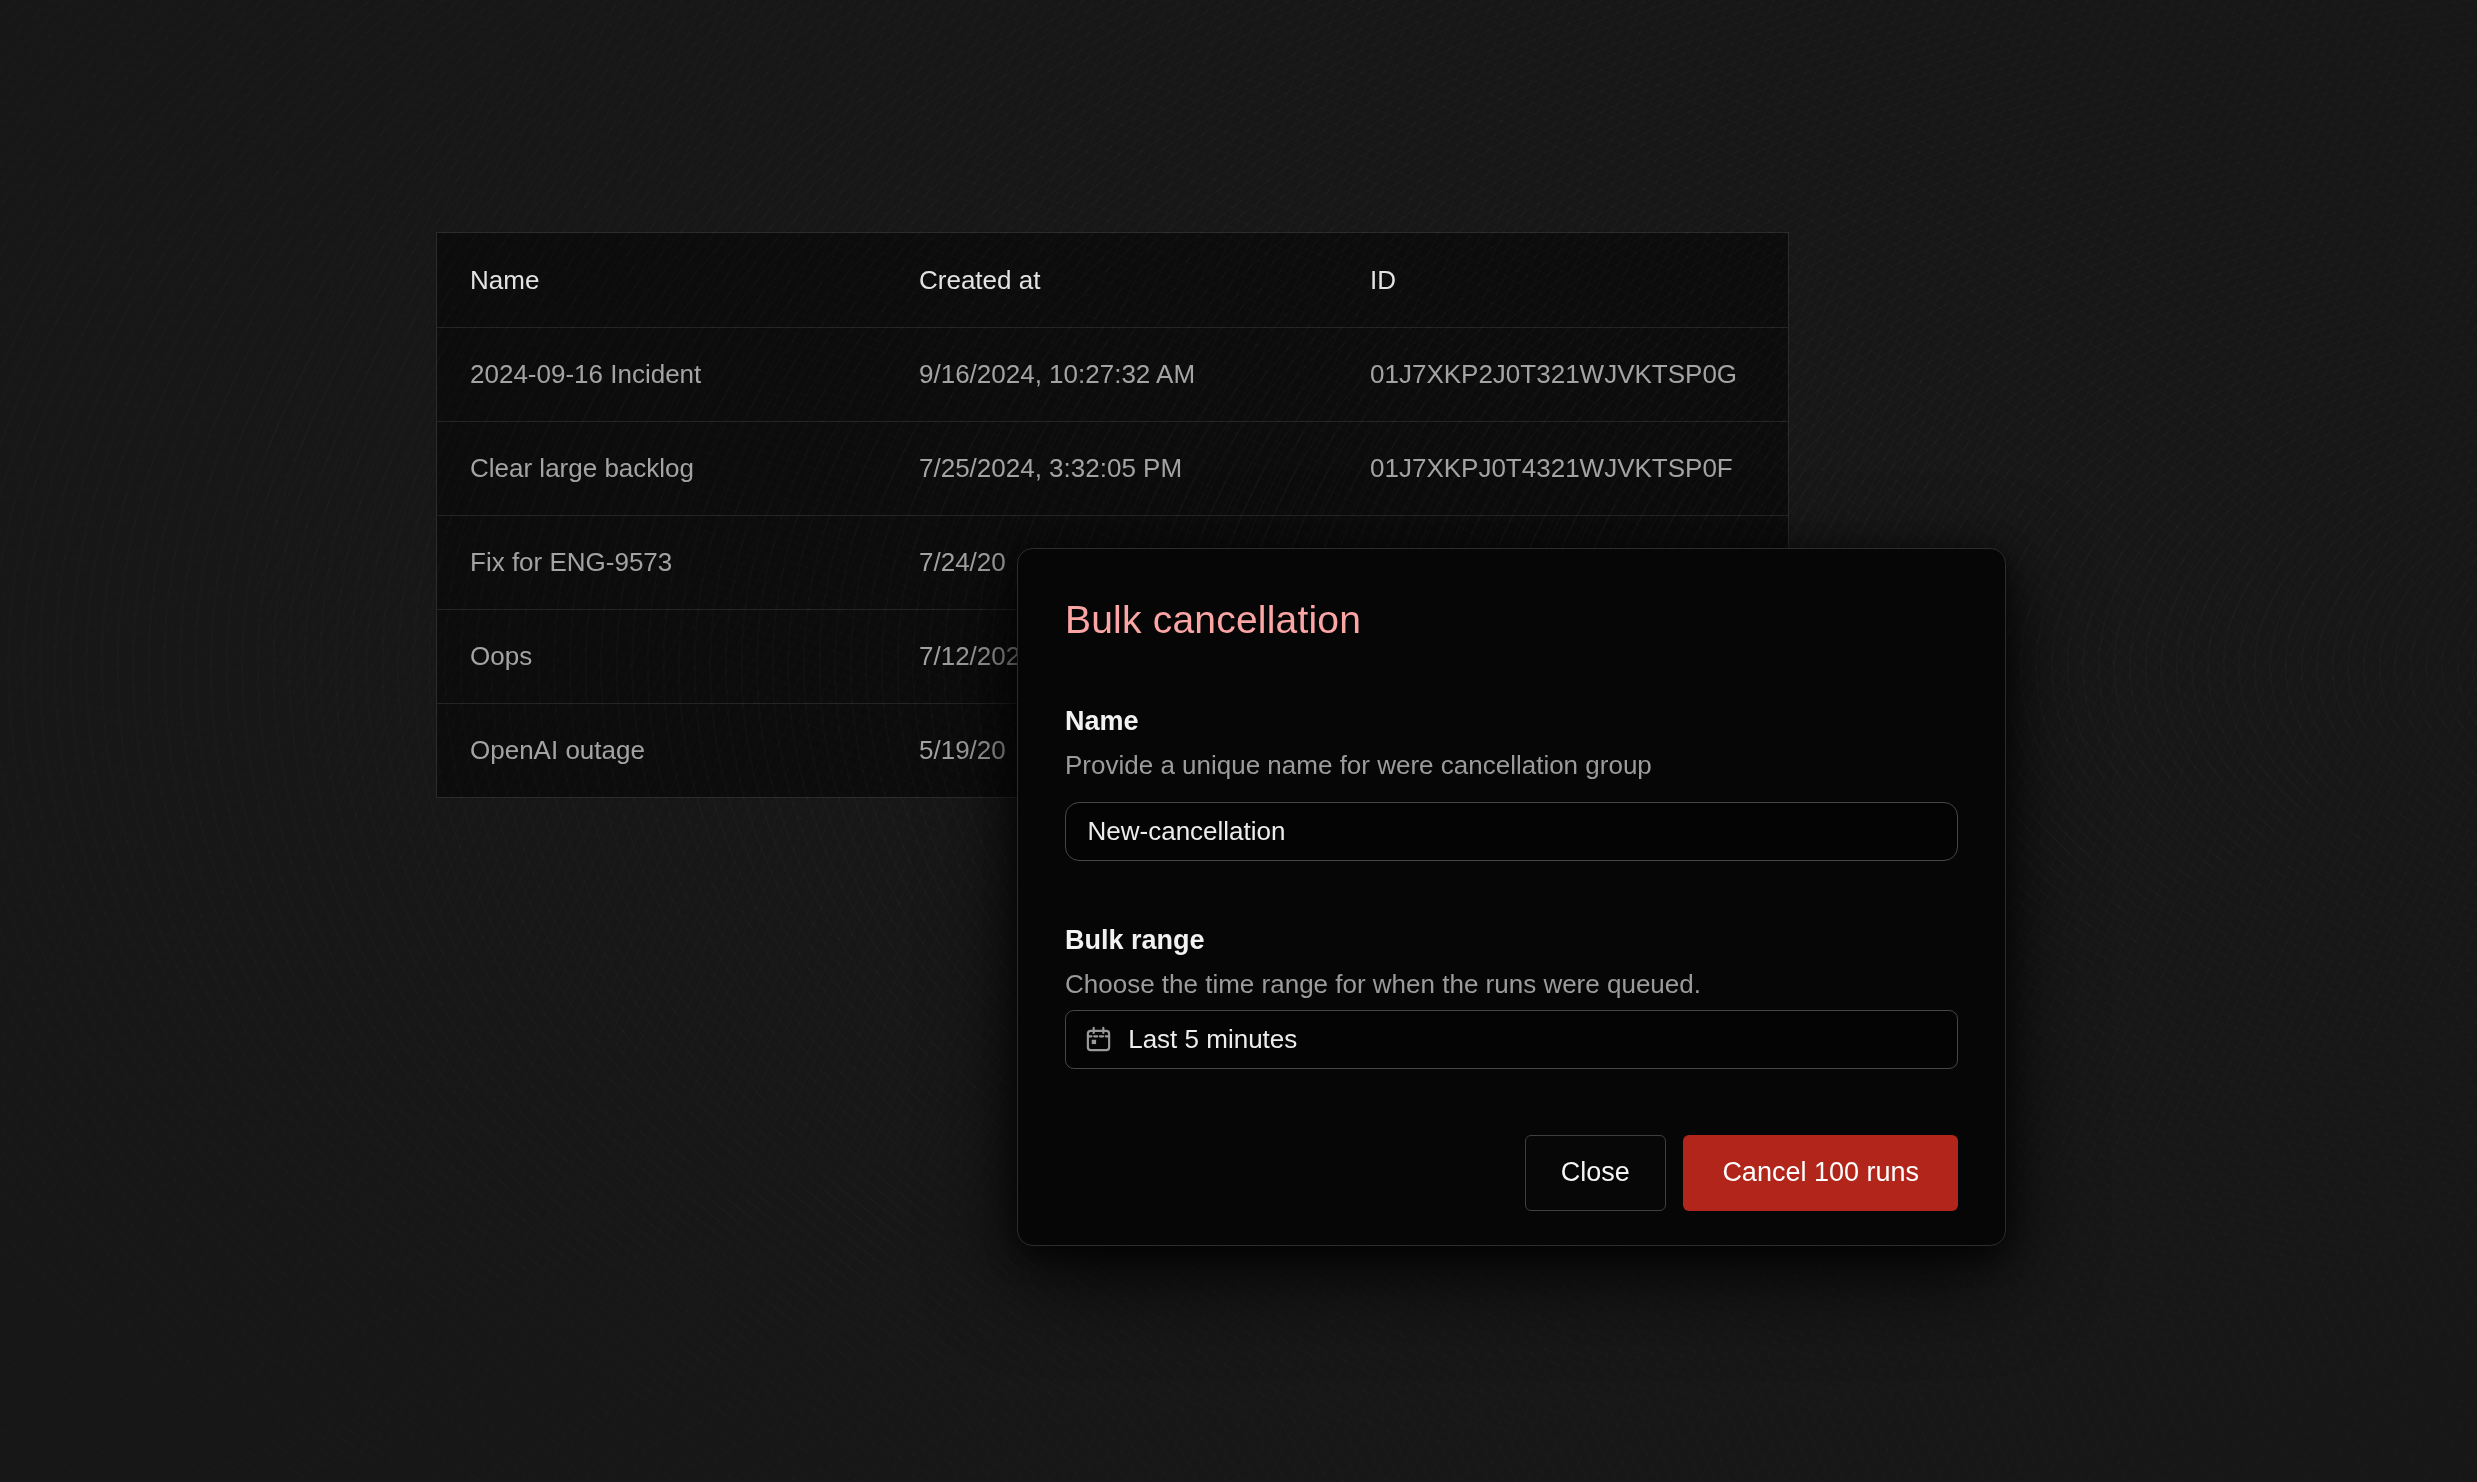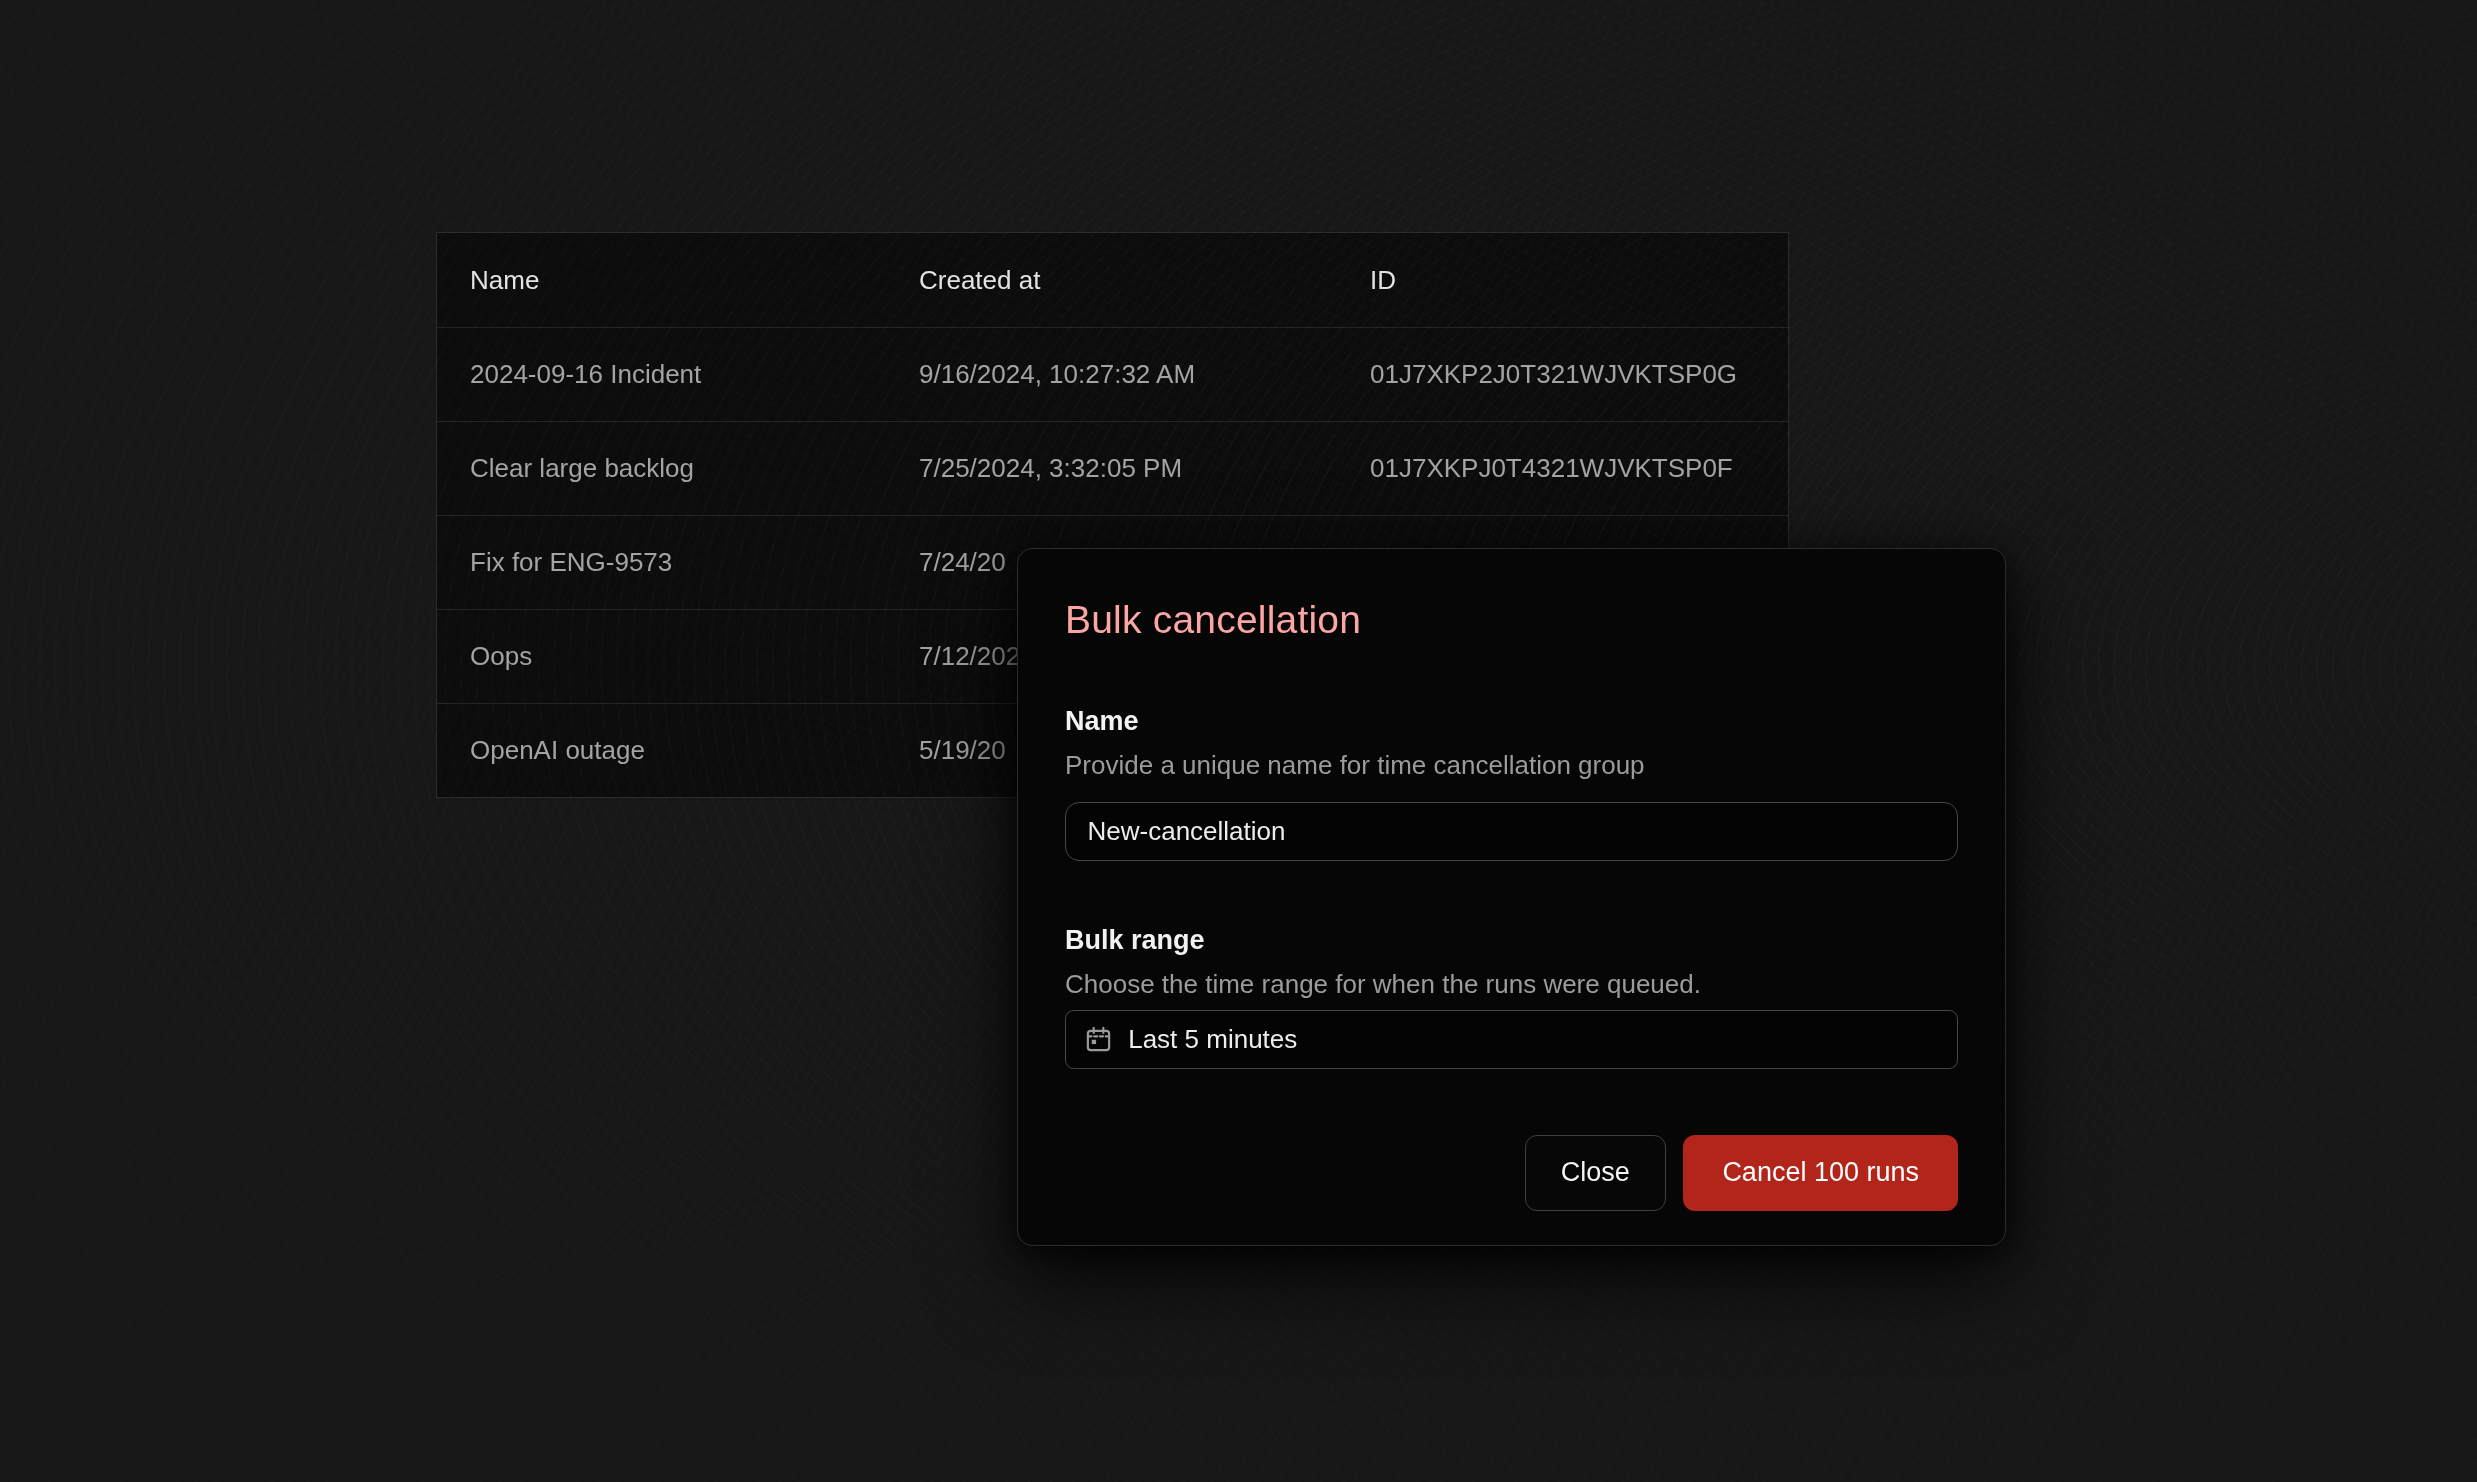--- a/index.html
+++ b/index.html
@@ -98,21 +98,21 @@
     color:#ededed;
     cursor:pointer;
   }
   .cal-icon{flex:0 0 auto;display:block;}
   .actions{
     display:flex;justify-content:flex-end;align-items:center;gap:17.6px;
     margin-top:66px;
   }
   .btn{
     height:76px;
-    border-radius:12px;
+    border-radius:6px;
     font-family:"Liberation Sans", sans-serif;
     font-size:27px;
     cursor:pointer;
     display:flex;align-items:center;justify-content:center;
   }
   .btn-close{
     background:#070707;
     border:1.5px solid #3f3f3f;
     color:#f5f5f5;
     padding:0 35px;
@@ -161,21 +161,21 @@
       <div class="td"></div>
     </div>
   </div>
 
   <div class="bg-pattern"></div>
 
   <div class="modal">
     <h2 class="modal-title">Bulk cancellation</h2>
 
     <div class="field-label">Name</div>
-    <div class="field-desc">Provide a unique name for time cancellation group</div>
+    <div class="field-desc">Provide a unique name for were cancellation group</div>
     <input class="text-input" type="text" value="New-cancellation" style="">
 
     <div class="field-label">Bulk range</div>
     <div class="field-desc">Choose the time range for when the runs were queued.</div>
     <div class="date-trigger">
       <svg class="cal-icon" width="29" height="29" viewBox="0 0 24 24" fill="none" stroke="#9a9a9a" stroke-width="1.8" stroke-linecap="round">
         <rect x="3.2" y="4.8" width="17.6" height="16" rx="2.4"></rect>
         <line x1="8" y1="2.4" x2="8" y2="6.6"></line>
         <line x1="16" y1="2.4" x2="16" y2="6.6"></line>
         <line x1="3.6" y1="9.4" x2="20.4" y2="9.4" stroke-dasharray="2.6 2.2"></line>

